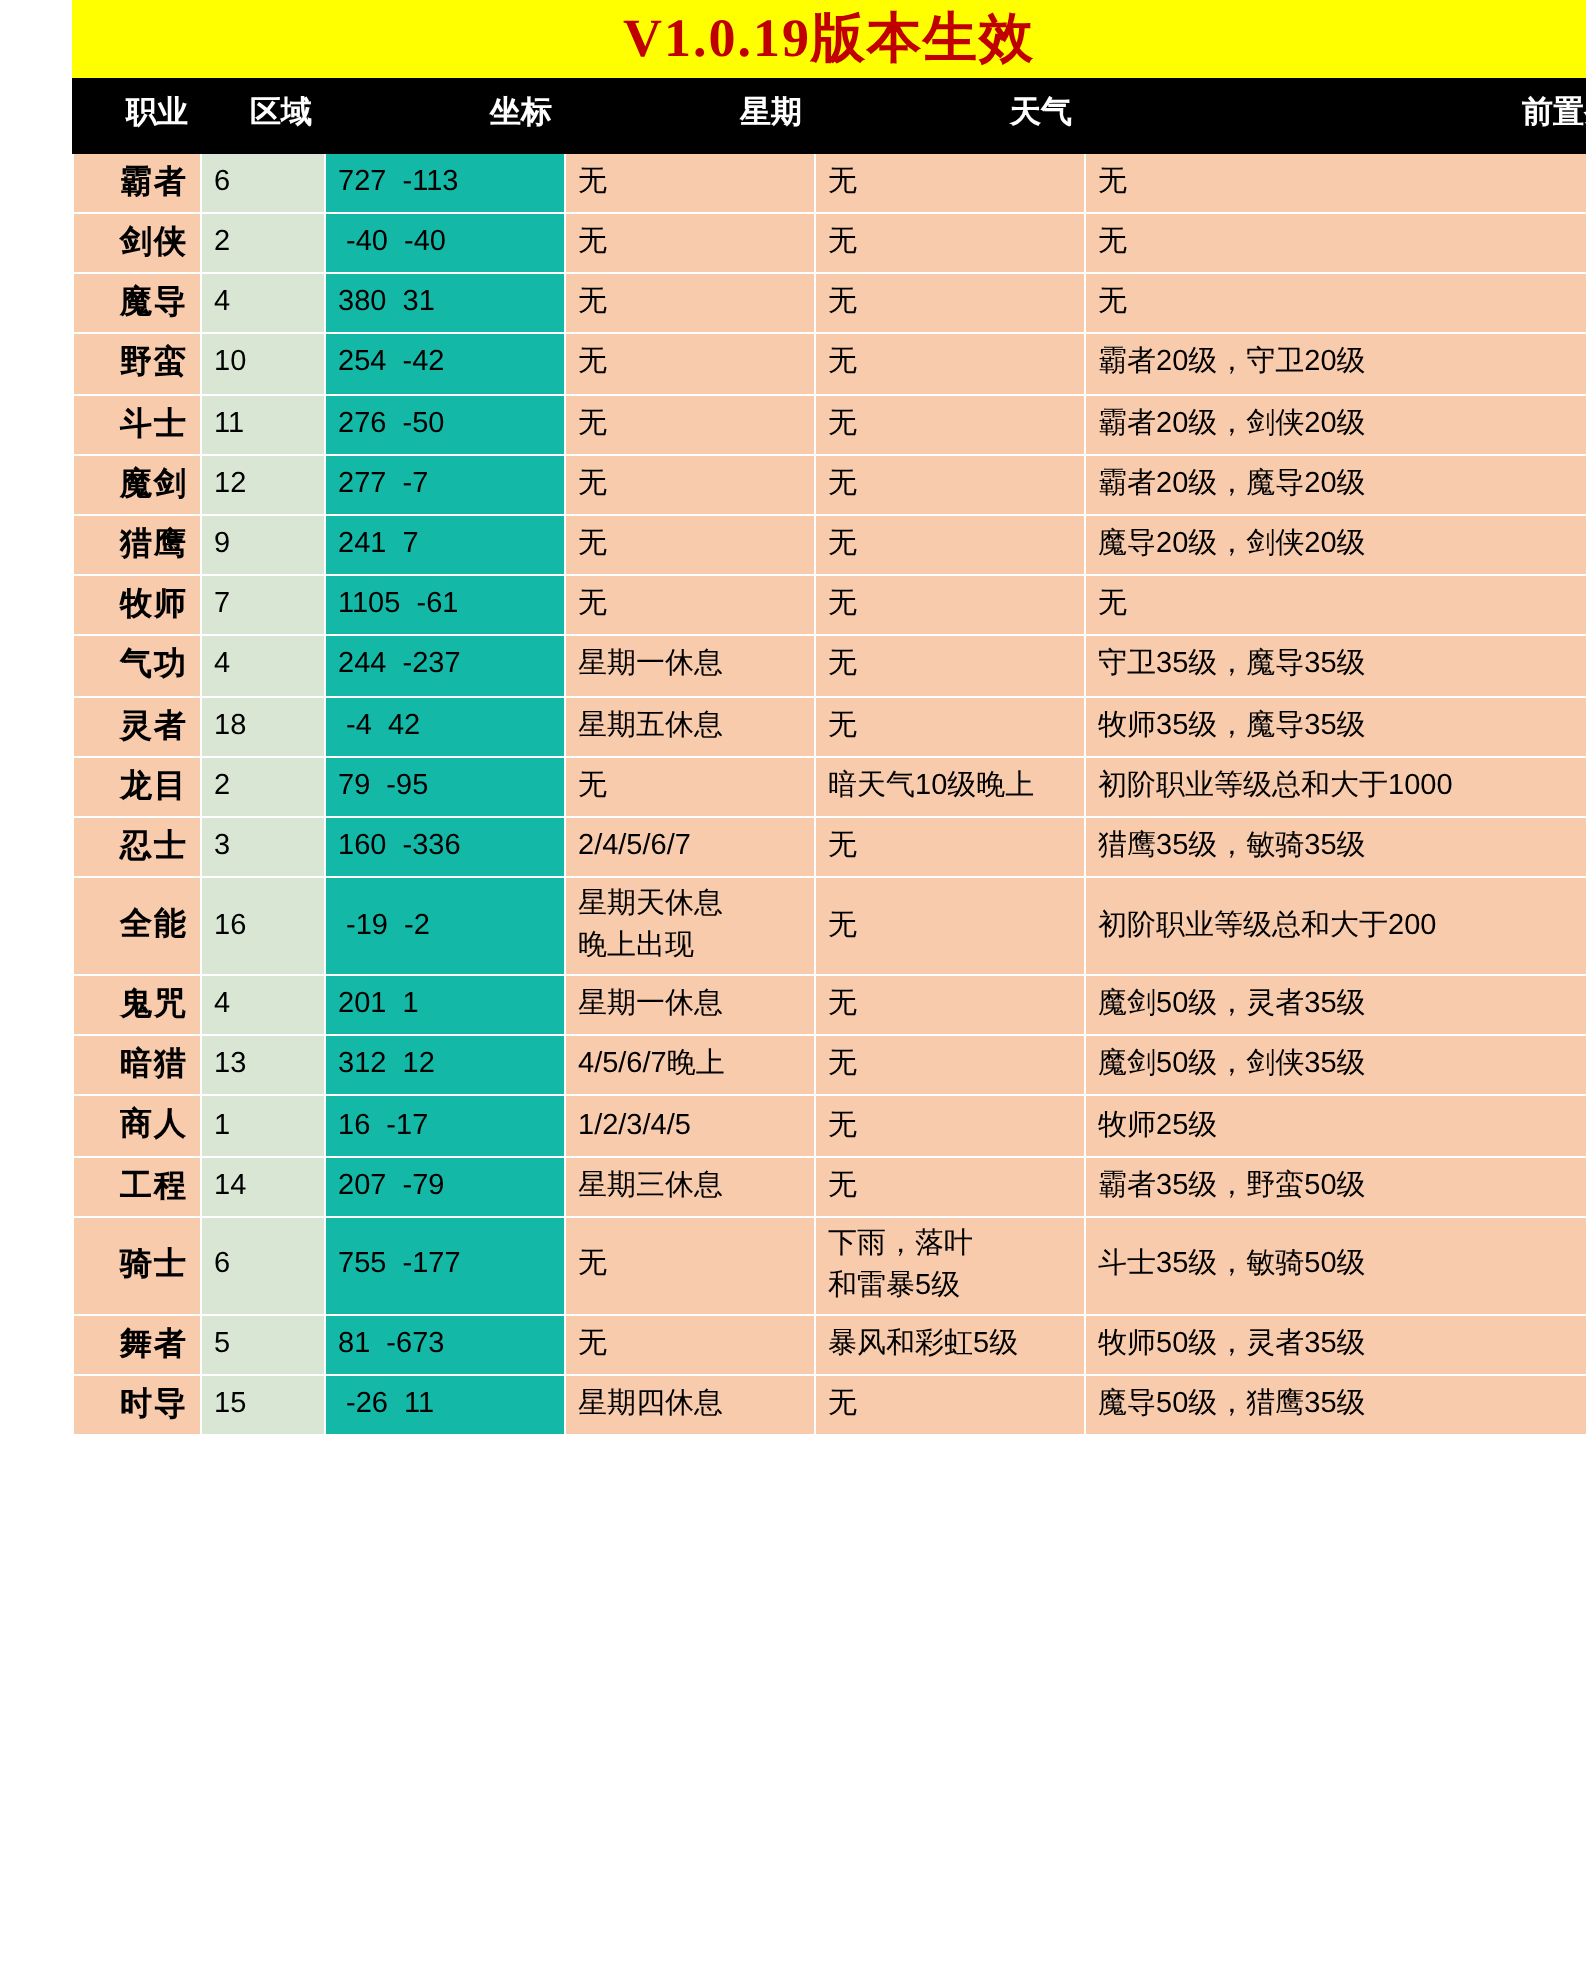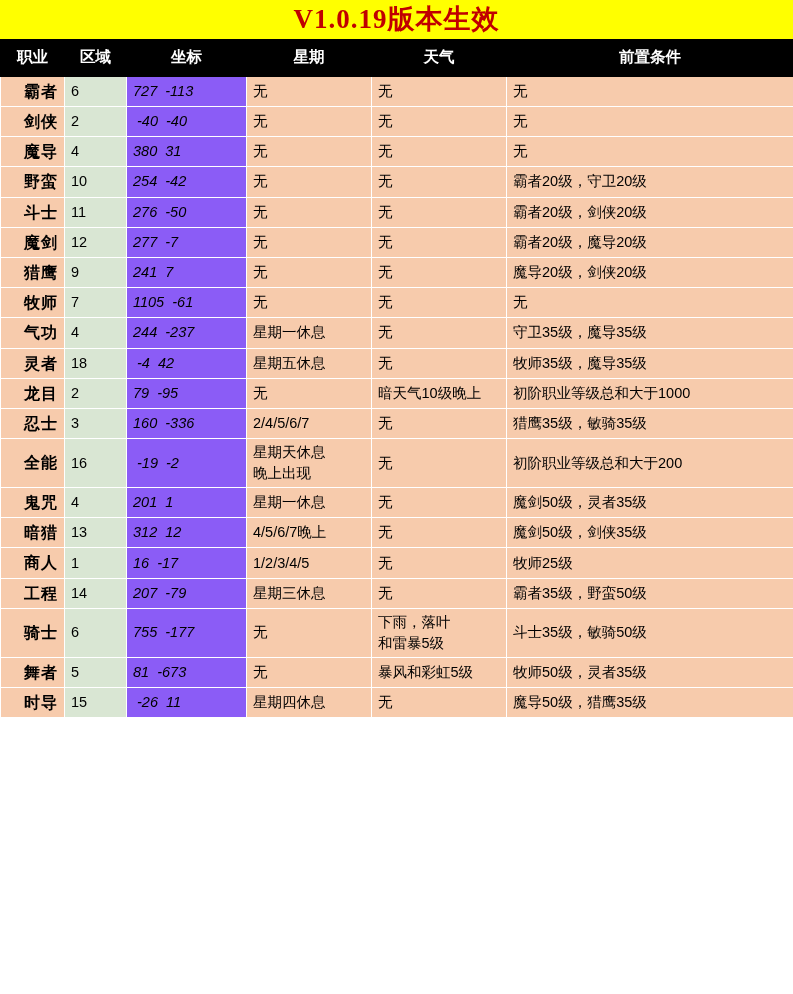--- a/index.html
+++ b/index.html
@@ -13,20 +13,21 @@
     font-family: "Liberation Sans", sans-serif;
     overflow: hidden;
   }
   .page {
     width: 793px;
     height: 736px;
     box-sizing: border-box;
     background: #ffffff;
     display: flex;
     flex-direction: column;
+    padding-left: 36px;
   }
   .title-bar {
     background: #ffff00;
     color: #c00000;
     font-family: "Liberation Serif", serif;
     font-weight: bold;
     font-size: 27px;
     text-align: center;
     letter-spacing: 1px;
     padding: 5px 0 6px 0;
@@ -42,21 +43,21 @@
     font-size: 14.5px;
     padding: 3px 6px;
     vertical-align: middle;
     line-height: 1.45;
     word-break: break-word;
   }
   thead th {
     background: #000000;
     color: #ffffff;
     font-weight: bold;
-    text-align: center;
+    text-align: right;
     font-size: 15.5px;
     padding: 6px 6px 7px 6px;
     border: 1px solid #000000;
   }
   .col-job    { width: 64px;  }
   .col-zone   { width: 62px;  }
   .col-coord  { width: 120px; }
   .col-week   { width: 125px; }
   .col-weather{ width: 135px; }
   .col-pre    { width: 287px; }
@@ -65,24 +66,23 @@
     background: #f7cbac;
     font-weight: bold;
     font-size: 16px;
     letter-spacing: 1px;
     text-align: right;
   }
   td.zone {
     background: #d9e6d3;
   }
   td.coord {
-    background: #8b5cf6;
+    background: #14b8a6;
     white-space: pre;
     font-size: 14.5px;
-    font-style: italic;
   }
   td.week, td.weather, td.pre {
     background: #f7cbac;
   }
   td.week {
     white-space: pre-line;
   }
   td.weather {
     white-space: pre-line;
   }

